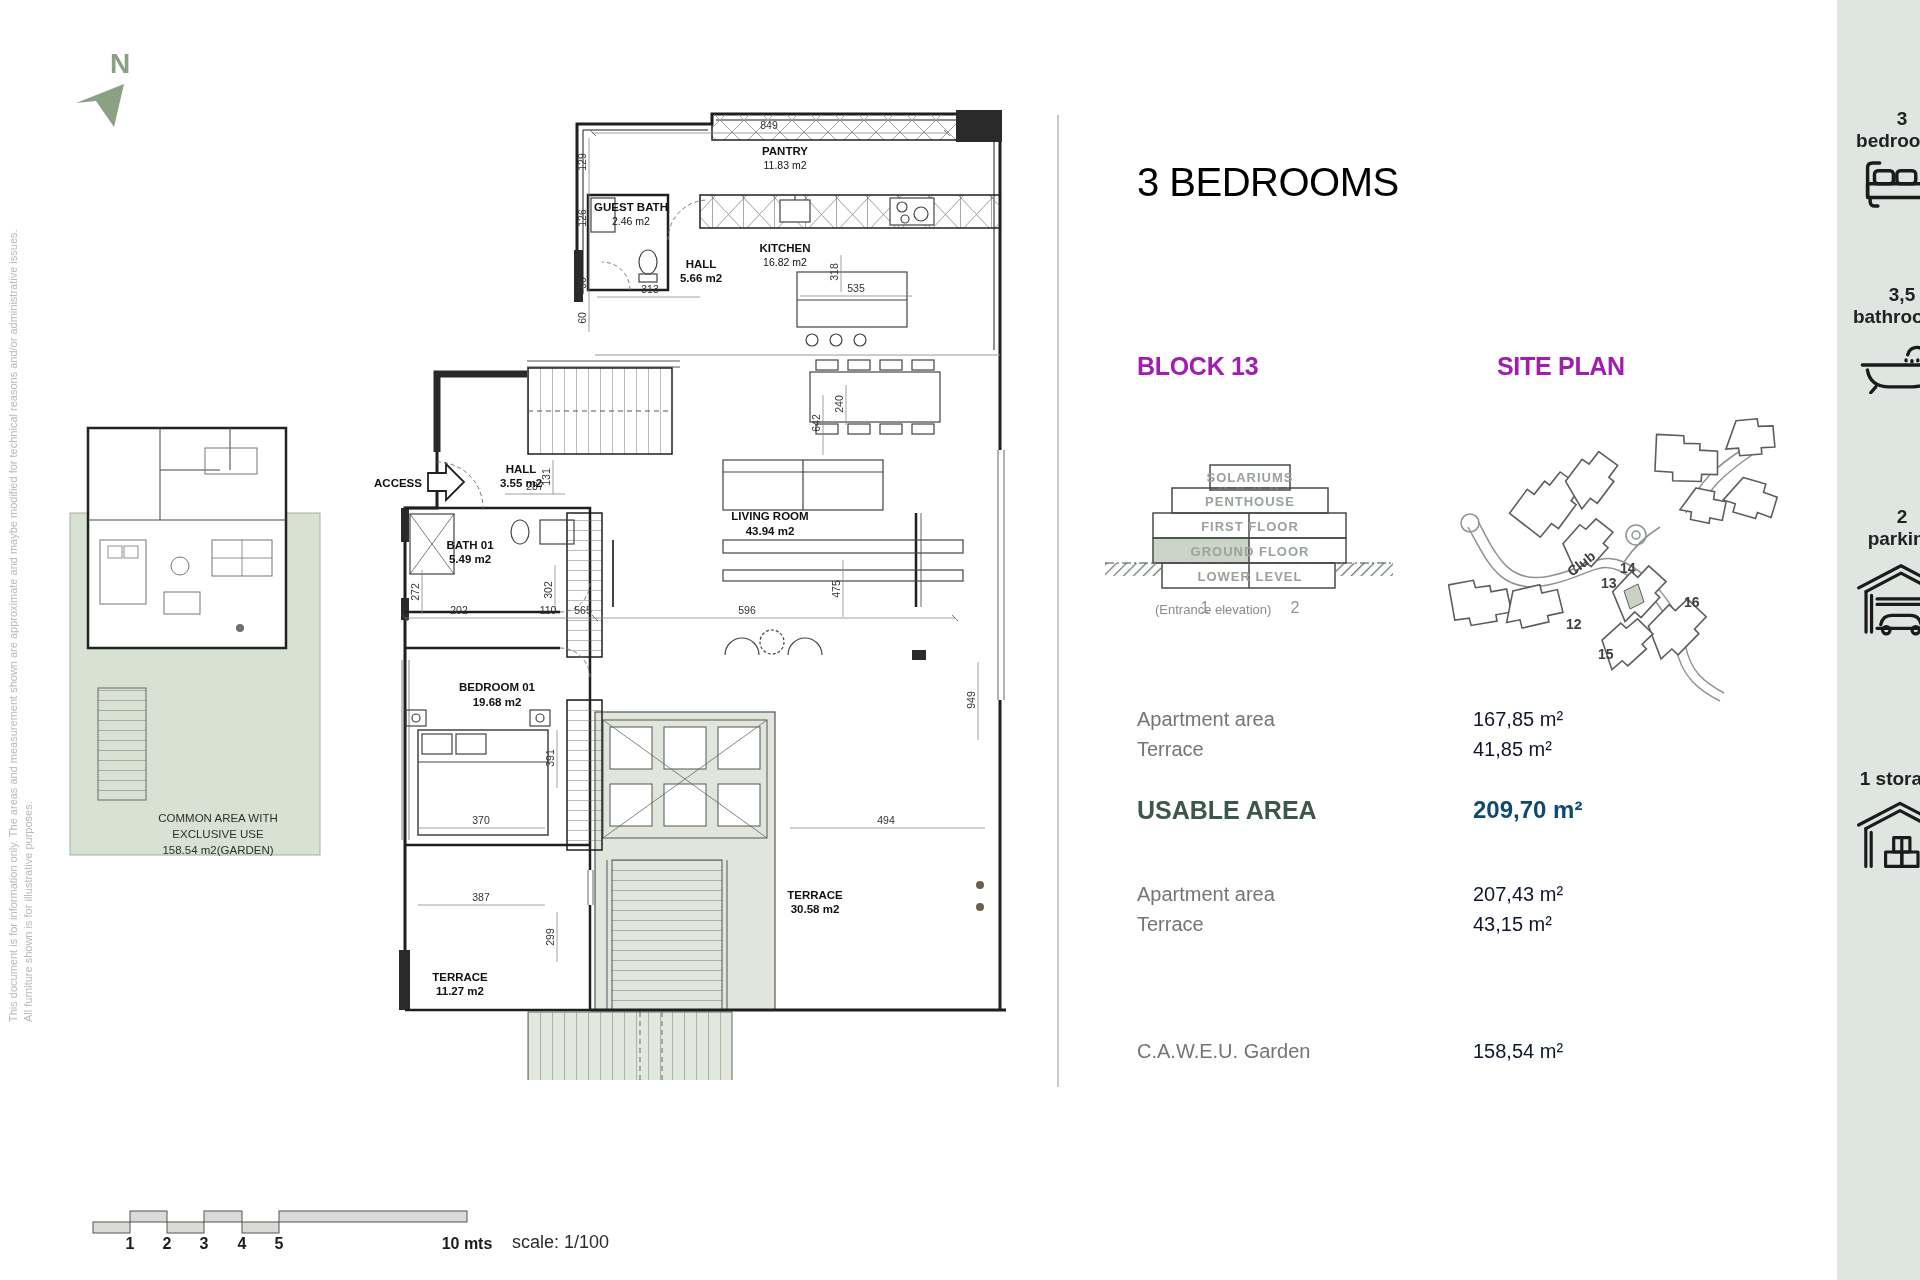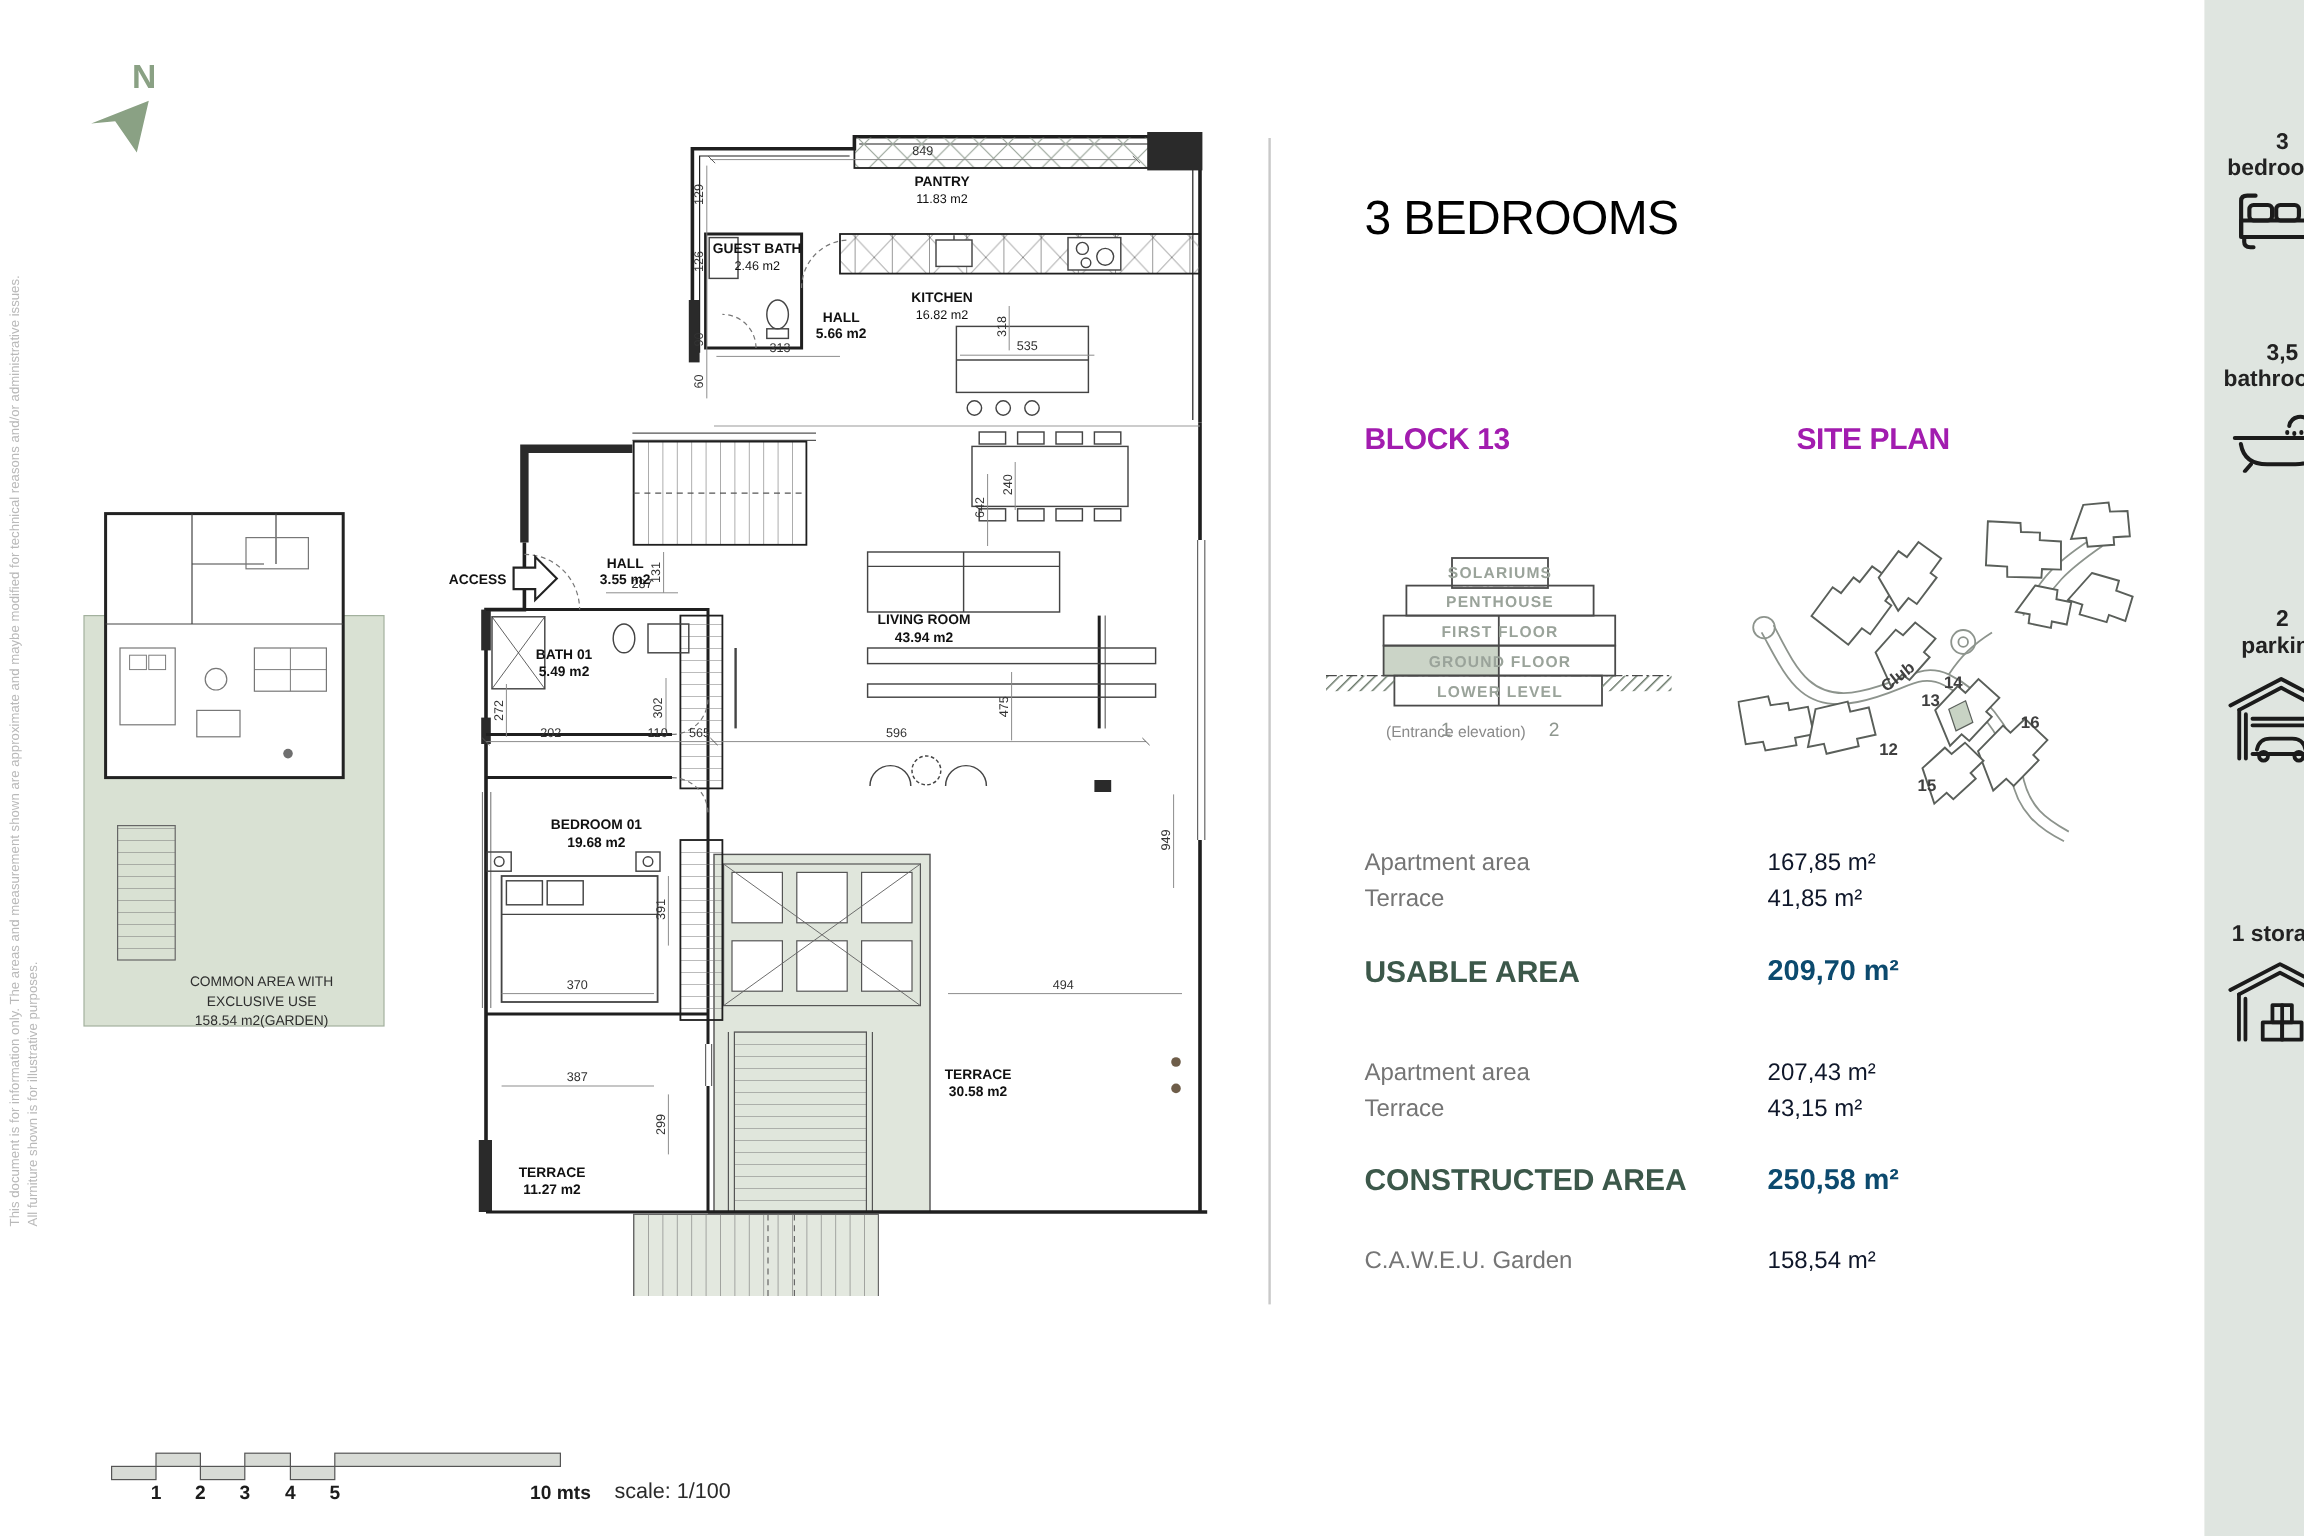--- a/index.html
+++ b/index.html
@@ -347,24 +347,20 @@
     <span class="totval">209,70 m²</span>
   </div>
   <div class="arearow" style="top:883px;">
     <span class="rowlabel">Apartment area</span>
     <span class="rowval">207,43 m²</span>
   </div>
   <div class="arearow" style="top:913px;">
     <span class="rowlabel">Terrace</span>
     <span class="rowval">43,15 m²</span>
   </div>
-  <div class="arearow" style="top:970px;">
-    <span class="totlabel">CONSTRUCTED AREA</span>
-    <span class="totval">250,58 m²</span>
-  </div>
   <div class="arearow" style="top:1040px;">
     <span class="rowlabel">C.A.W.E.U. Garden</span>
     <span class="rowval">158,54 m²</span>
   </div>
 
   <div class="sidebar">
     <div class="amen" style="top:108px;">
       <div>3</div>
       <div>bedrooms</div>
     </div>

